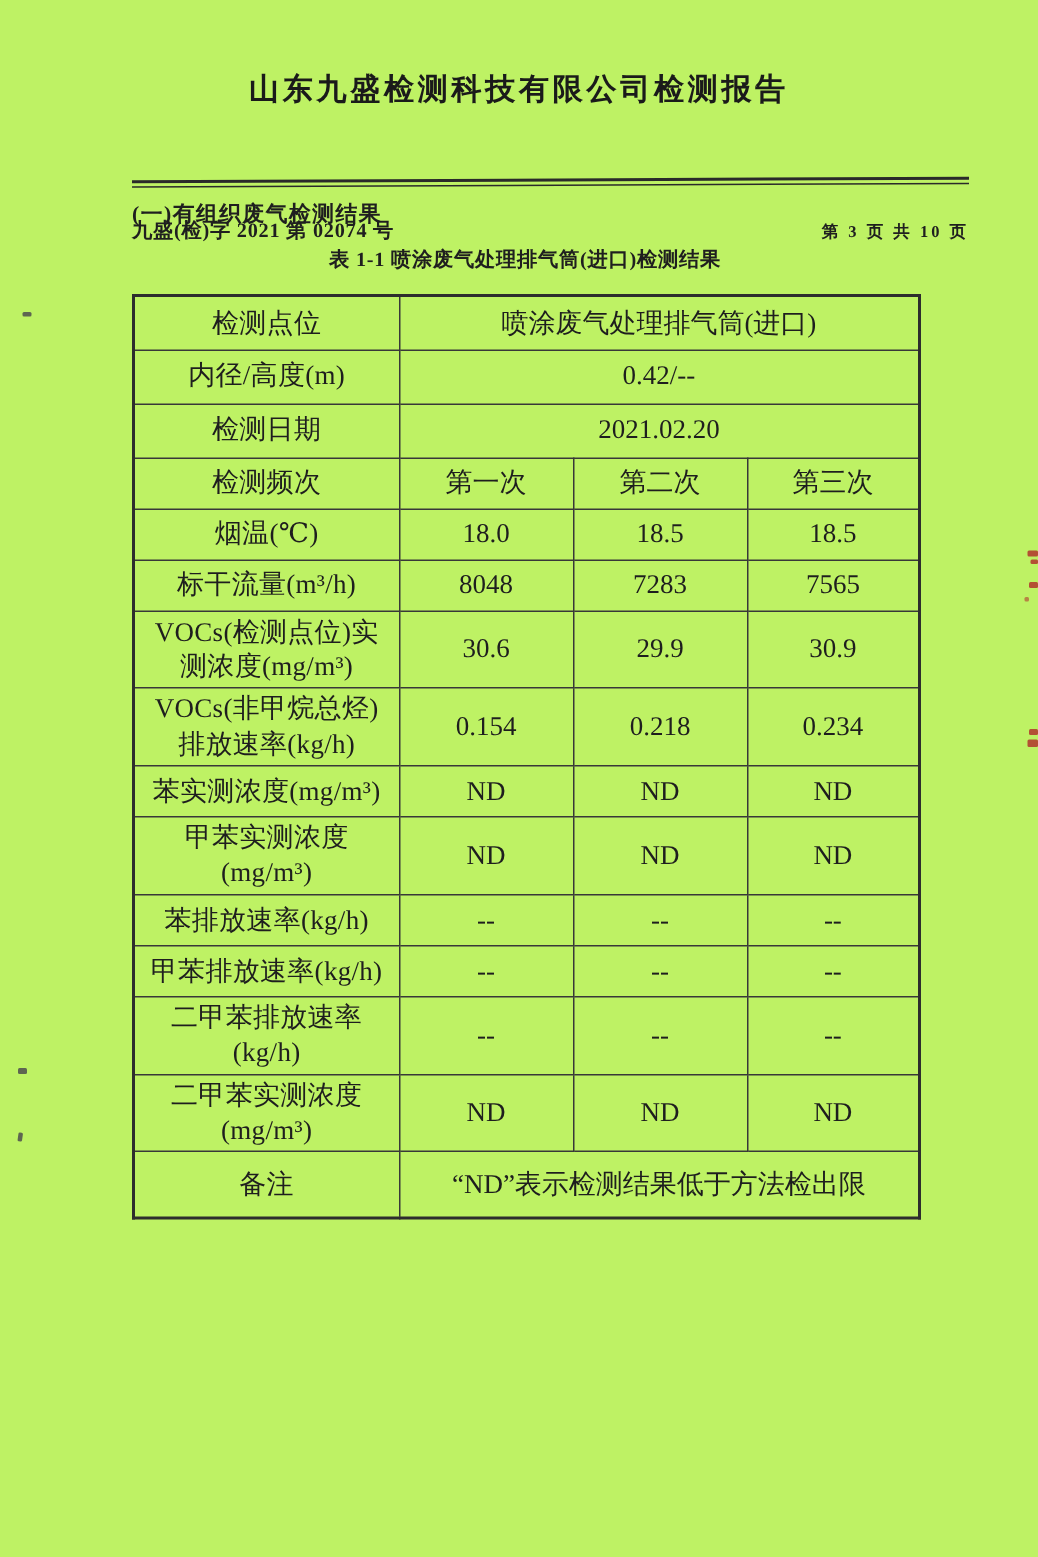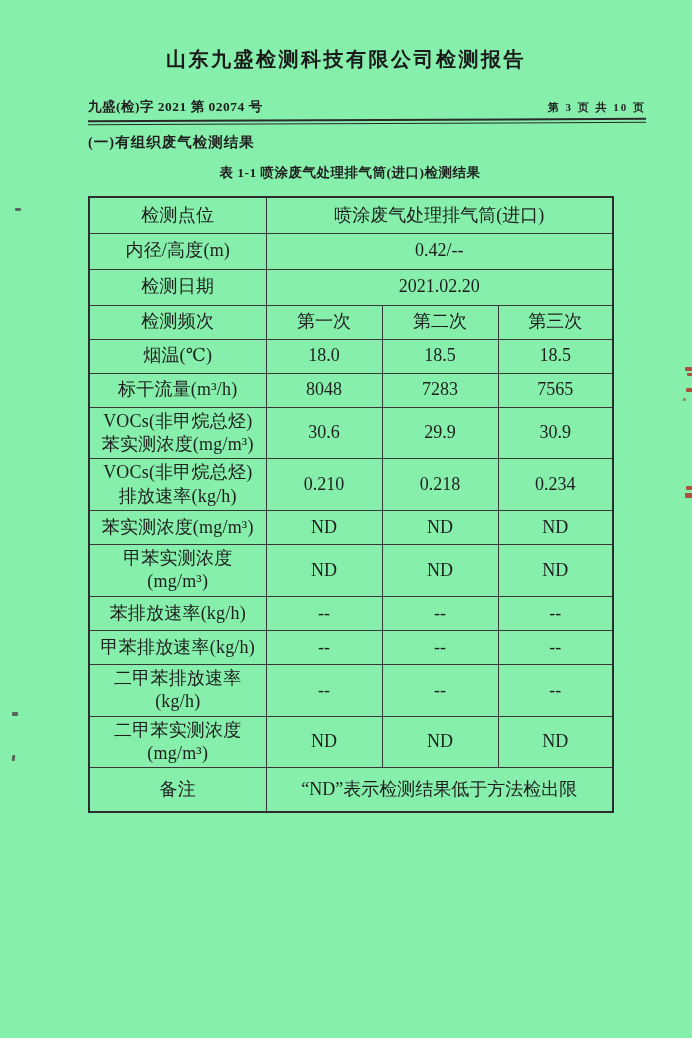--- a/index.html
+++ b/index.html
@@ -5,21 +5,21 @@
   html, body { margin: 0; padding: 0; }
   body {
     font-family: "Liberation Serif", "DejaVu Serif", serif;
     background: #e9e9e7;
   }
   .page {
     position: relative;
     width: 692px;
     height: 1038px;
     margin: 0 auto;
-    background: #86efac;
+    background: #bef264;
     overflow: hidden;
     color: #1f1f1f;
   }
   .doc-title {
     position: absolute;
     top: 46px;
     left: 0;
     width: 100%;
     text-align: center;
     font-size: 20px;
@@ -33,20 +33,21 @@
     left: 88px;
     width: 558px;
     display: flex;
     justify-content: space-between;
     align-items: baseline;
   }
   .doc-number {
     font-size: 13.5px;
     font-weight: bold;
     letter-spacing: 0.5px;
+    margin-top: 47px;
   }
   .page-indicator {
     font-size: 11px;
     font-weight: bold;
     letter-spacing: 2px;
   }
   .header-rule {
     position: absolute;
     top: 119px;
     left: 88px;
@@ -170,28 +171,28 @@
         <td class="val">18.5</td>
         <td class="val">18.5</td>
       </tr>
       <tr class="tr-data">
         <td class="lbl">标干流量(m³/h)</td>
         <td class="val">8048</td>
         <td class="val">7283</td>
         <td class="val">7565</td>
       </tr>
       <tr class="tr-data" style="height:38px">
-        <td class="lbl">VOCs(非甲烷总烃)苯实测浓度(mg/m³)</td>
+        <td class="lbl">VOCs(检测点位)实测浓度(mg/m³)</td>
         <td class="val">30.6</td>
         <td class="val">29.9</td>
         <td class="val">30.9</td>
       </tr>
       <tr class="tr-data" style="height:38px">
         <td class="lbl">VOCs(非甲烷总烃)排放速率(kg/h)</td>
-        <td class="val">0.210</td>
+        <td class="val">0.154</td>
         <td class="val">0.218</td>
         <td class="val">0.234</td>
       </tr>
       <tr class="tr-data">
         <td class="lbl">苯实测浓度(mg/m³)</td>
         <td class="val">ND</td>
         <td class="val">ND</td>
         <td class="val">ND</td>
       </tr>
       <tr class="tr-data">

